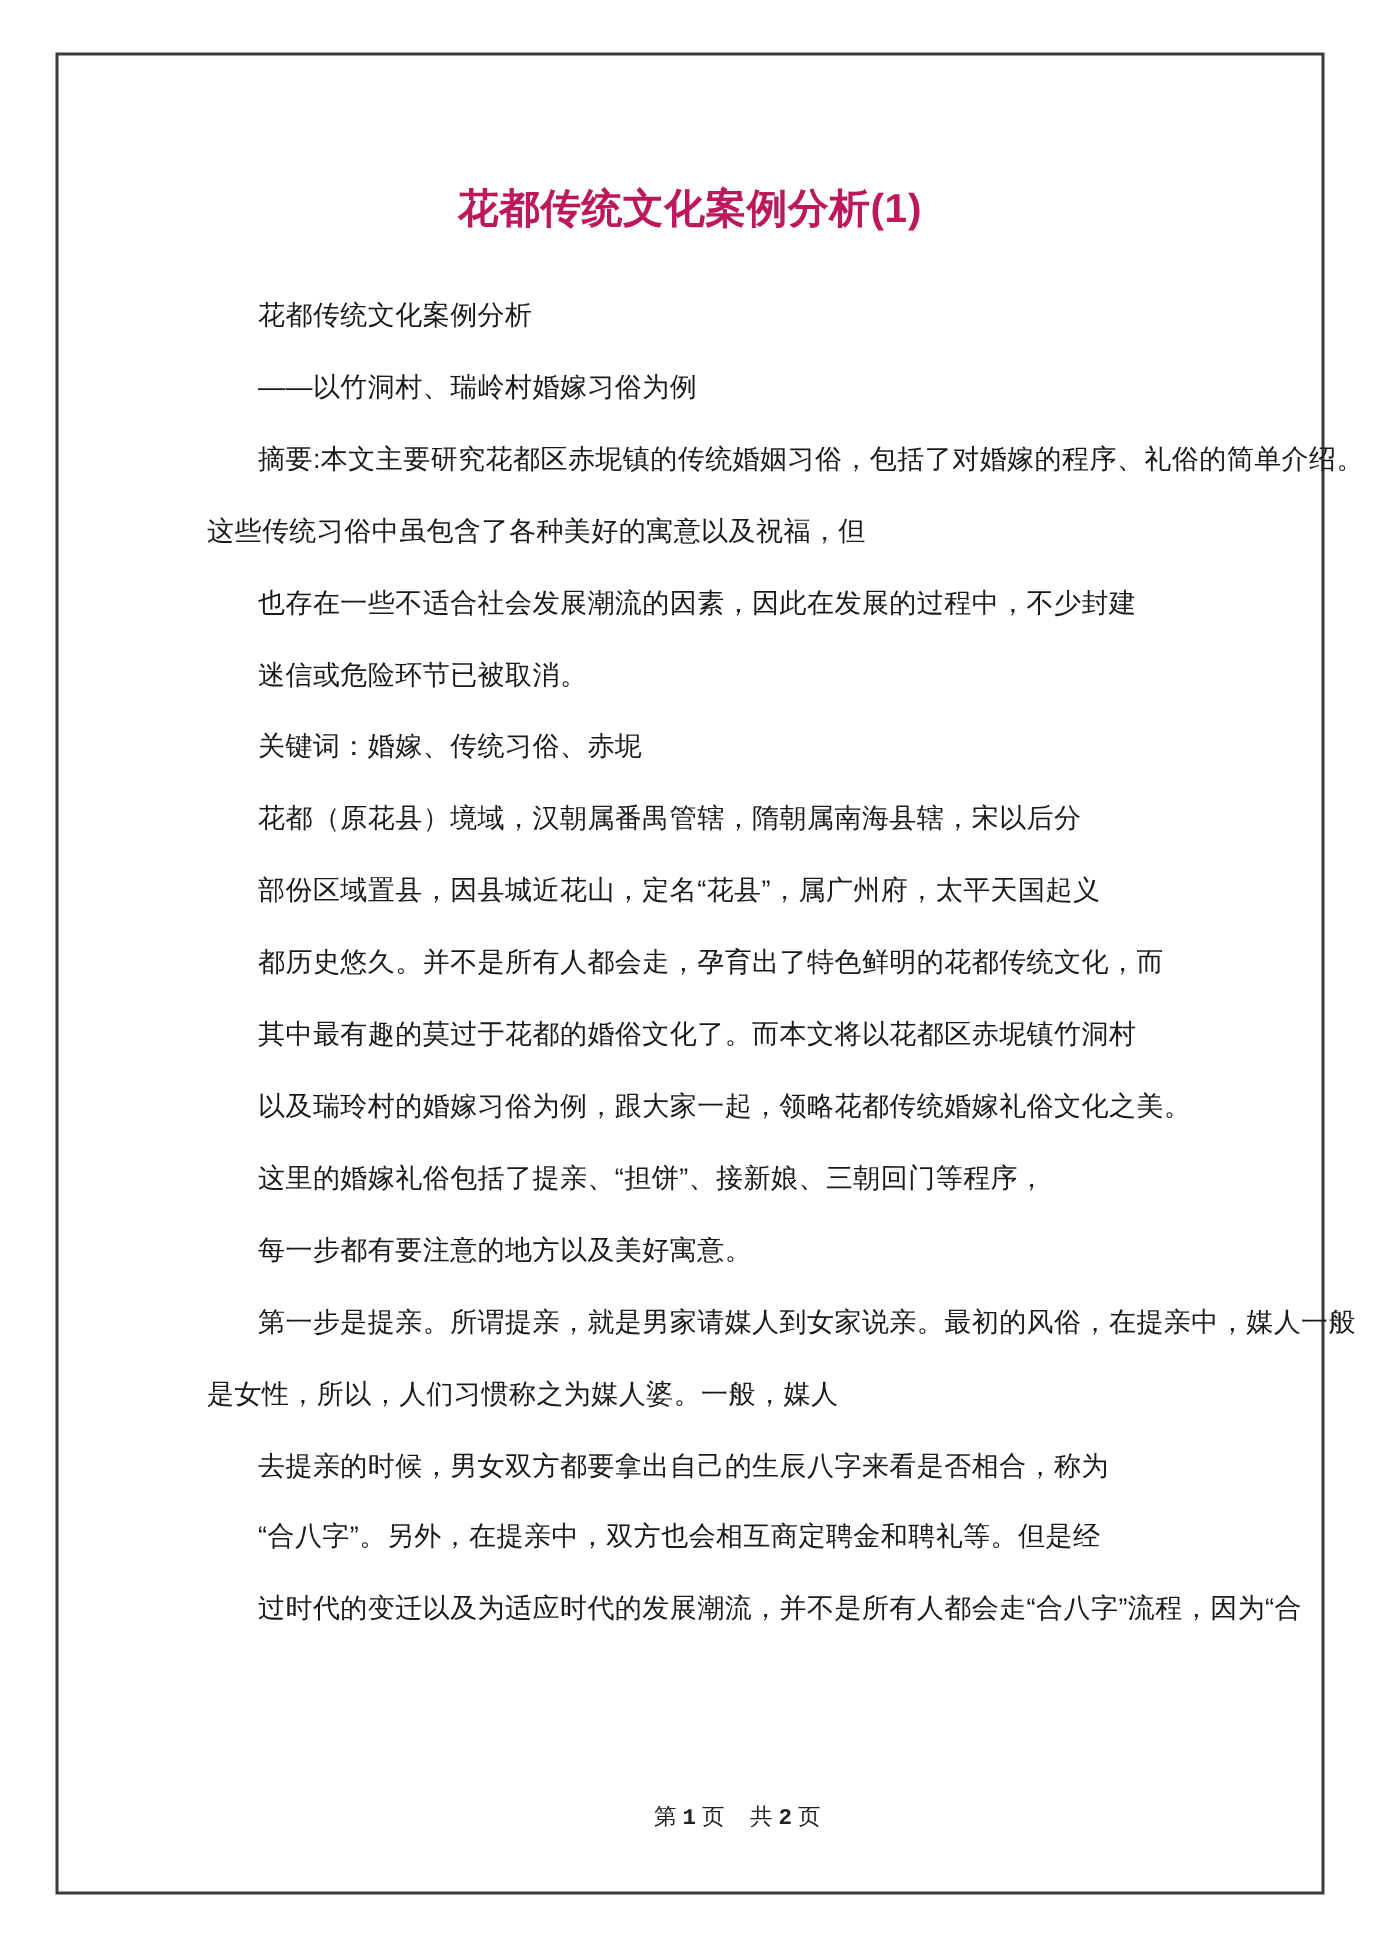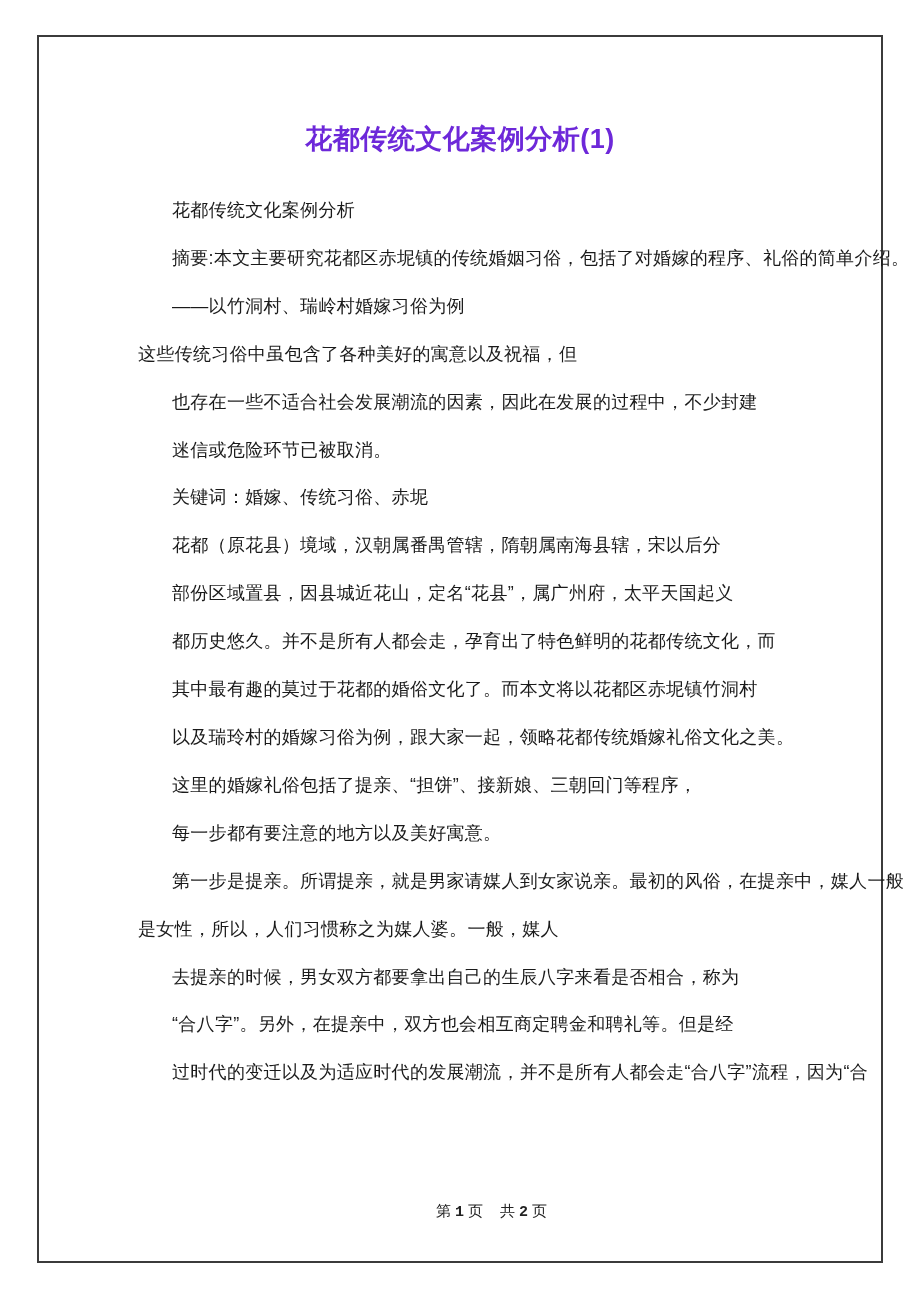--- a/index.html
+++ b/index.html
@@ -22,21 +22,21 @@
     pointer-events: none;
   }
   .doc-title {
     position: absolute;
     left: 0; top: 121px;
     width: 920px;
     margin: 0;
     text-align: center;
     font-size: 27px;
     font-weight: bold;
-    color: #6d28d9;
+    color: #be185d;
     letter-spacing: 0.5px;
   }
   .doc-body {
     position: absolute;
     left: 138px; top: 187px;
     width: 756px;
   }
   .doc-body p {
     margin: 0;
     font-size: 18px;
@@ -68,22 +68,22 @@
 <body>
 
 <div class="page">
 
   <div class="page-border"></div>
 
   <h1 class="doc-title">花都传统文化案例分析(1)</h1>
 
   <div class="doc-body">
     <p class="indent">花都传统文化案例分析</p>
+    <p class="indent">——以竹洞村、瑞岭村婚嫁习俗为例</p>
     <p class="indent">摘要:本文主要研究花都区赤坭镇的传统婚姻习俗，包括了对婚嫁的程序、礼俗的简单介绍。</p>
-    <p class="indent">——以竹洞村、瑞岭村婚嫁习俗为例</p>
     <p class="flush">这些传统习俗中虽包含了各种美好的寓意以及祝福，但</p>
     <p class="indent">也存在一些不适合社会发展潮流的因素，因此在发展的过程中，不少封建</p>
     <p class="indent">迷信或危险环节已被取消。</p>
     <p class="indent">关键词：婚嫁、传统习俗、赤坭</p>
     <p class="indent">花都（原花县）境域，汉朝属番禺管辖，隋朝属南海县辖，宋以后分</p>
     <p class="indent">部份区域置县，因县城近花山，定名“花县”，属广州府，太平天国起义</p>
     <p class="indent">都历史悠久。并不是所有人都会走，孕育出了特色鲜明的花都传统文化，而</p>
     <p class="indent">其中最有趣的莫过于花都的婚俗文化了。而本文将以花都区赤坭镇竹洞村</p>
     <p class="indent">以及瑞玲村的婚嫁习俗为例，跟大家一起，领略花都传统婚嫁礼俗文化之美。</p>
     <p class="indent">这里的婚嫁礼俗包括了提亲、“担饼”、接新娘、三朝回门等程序，</p>

